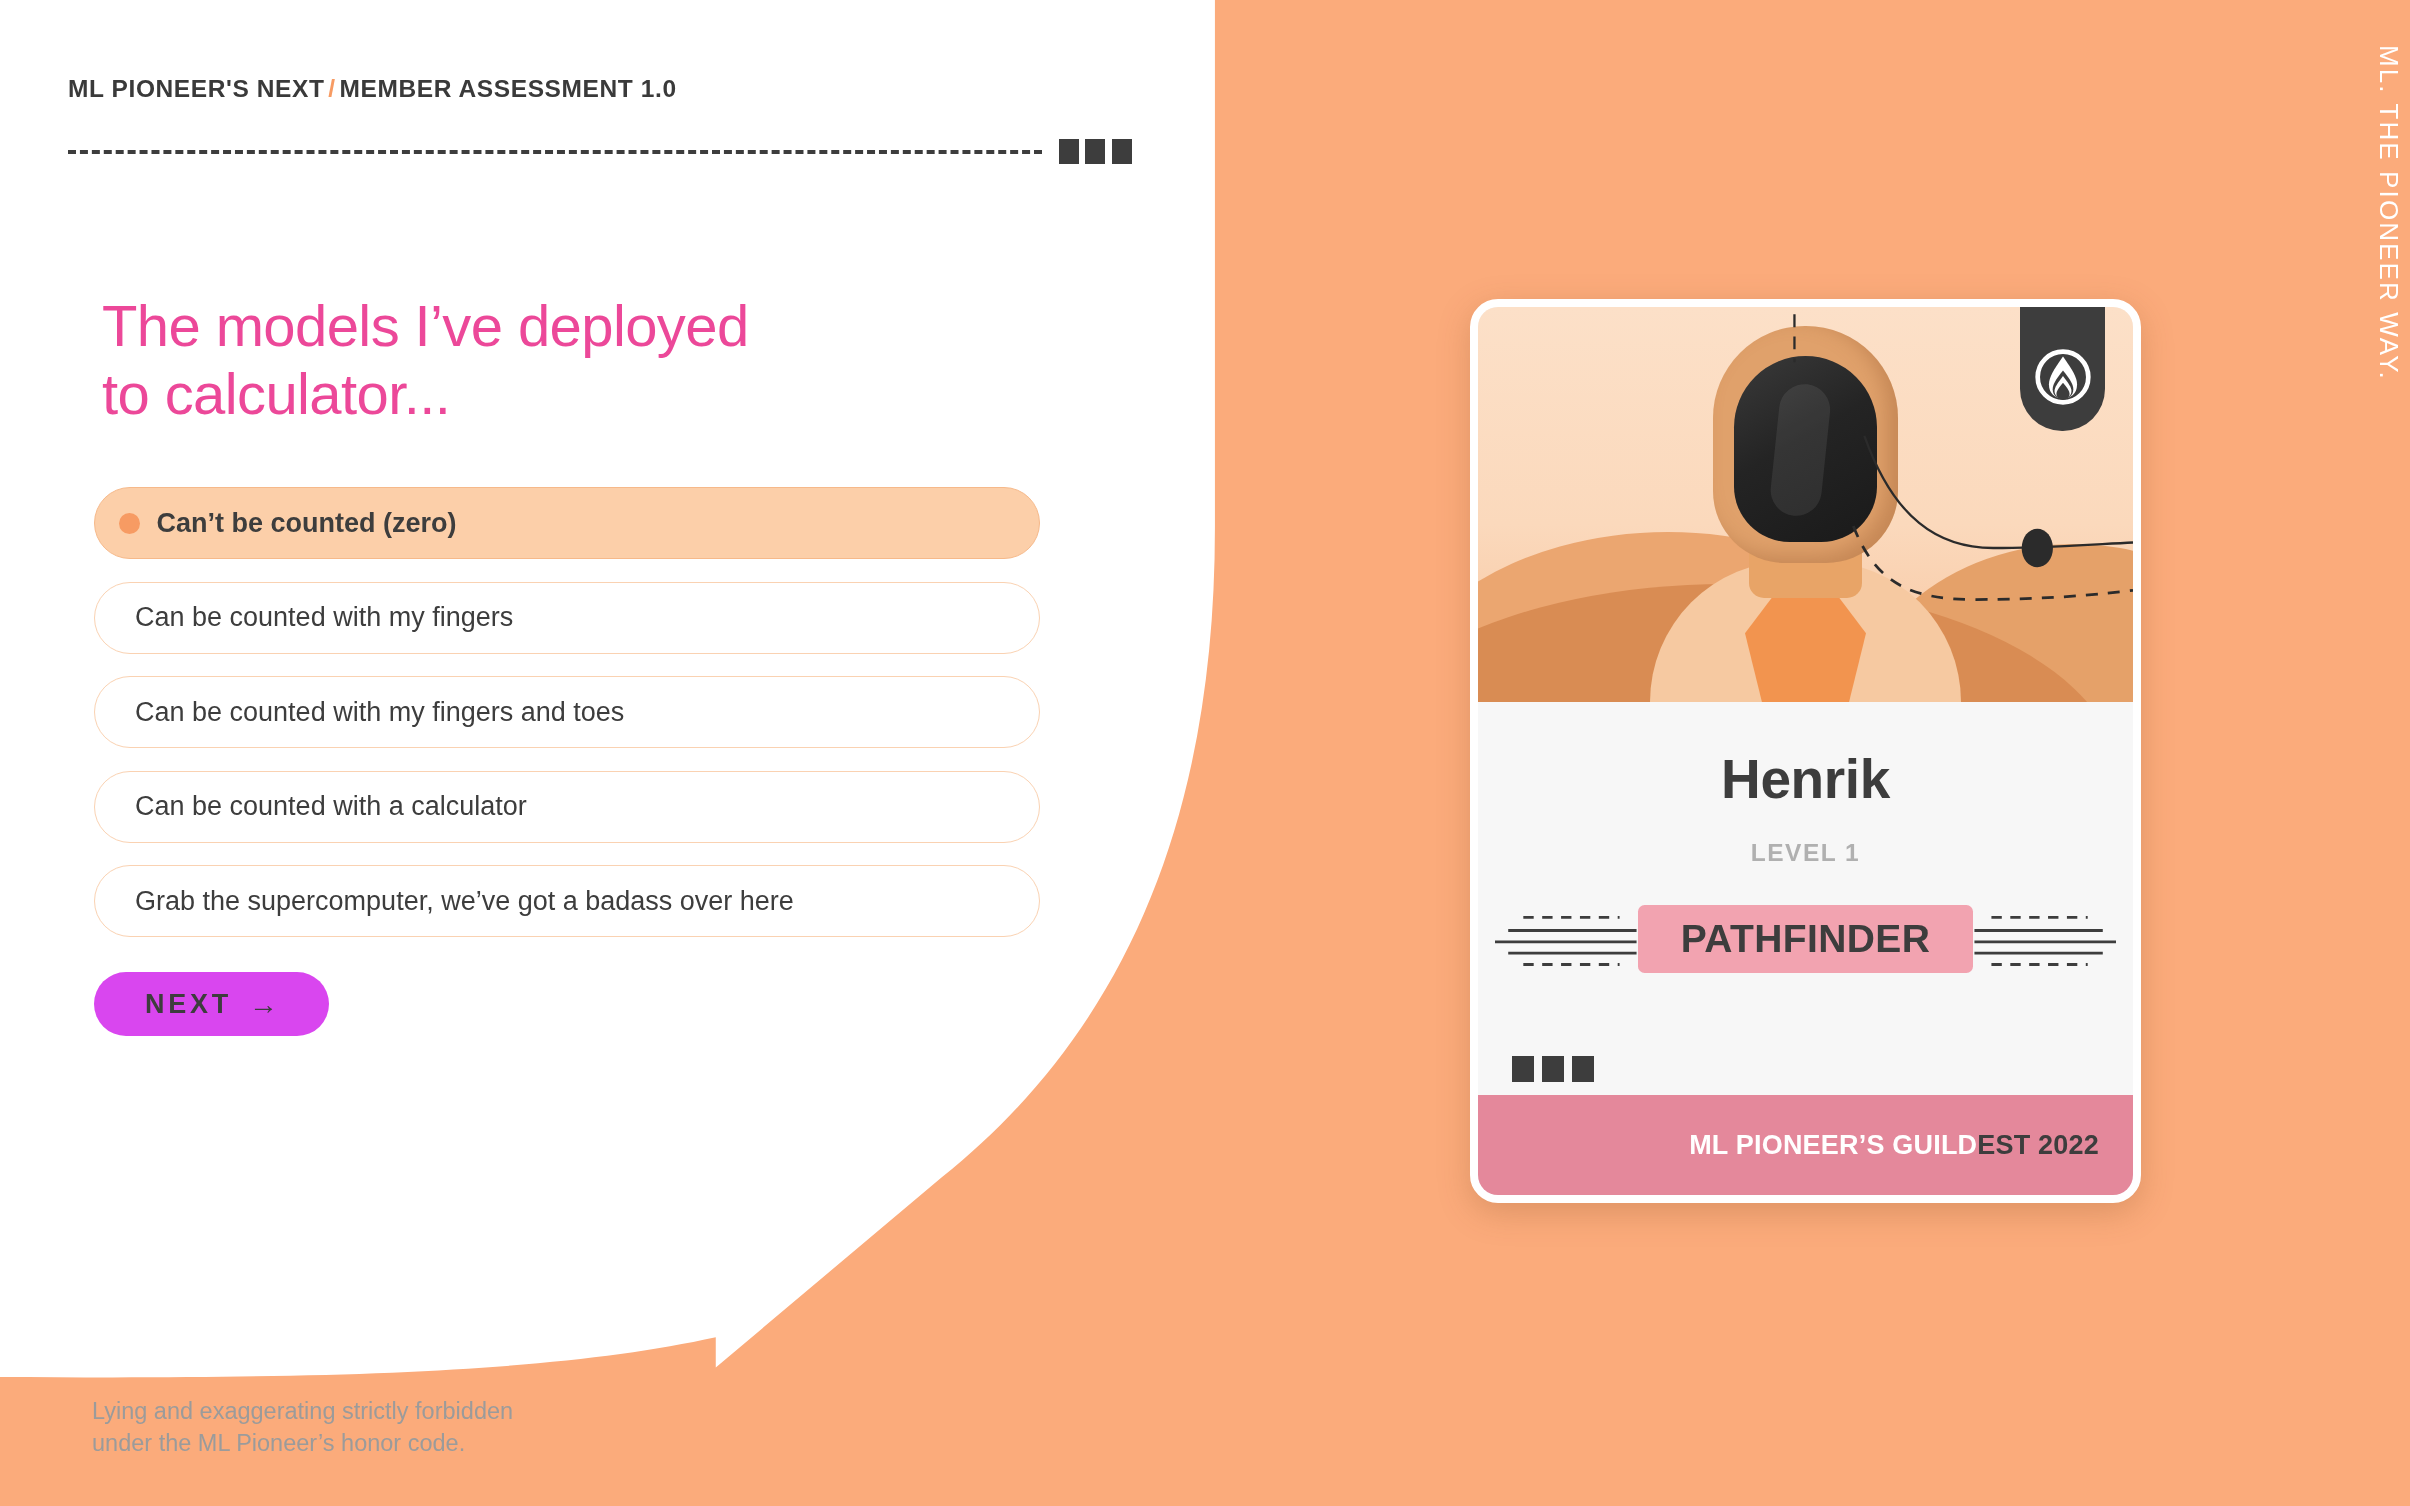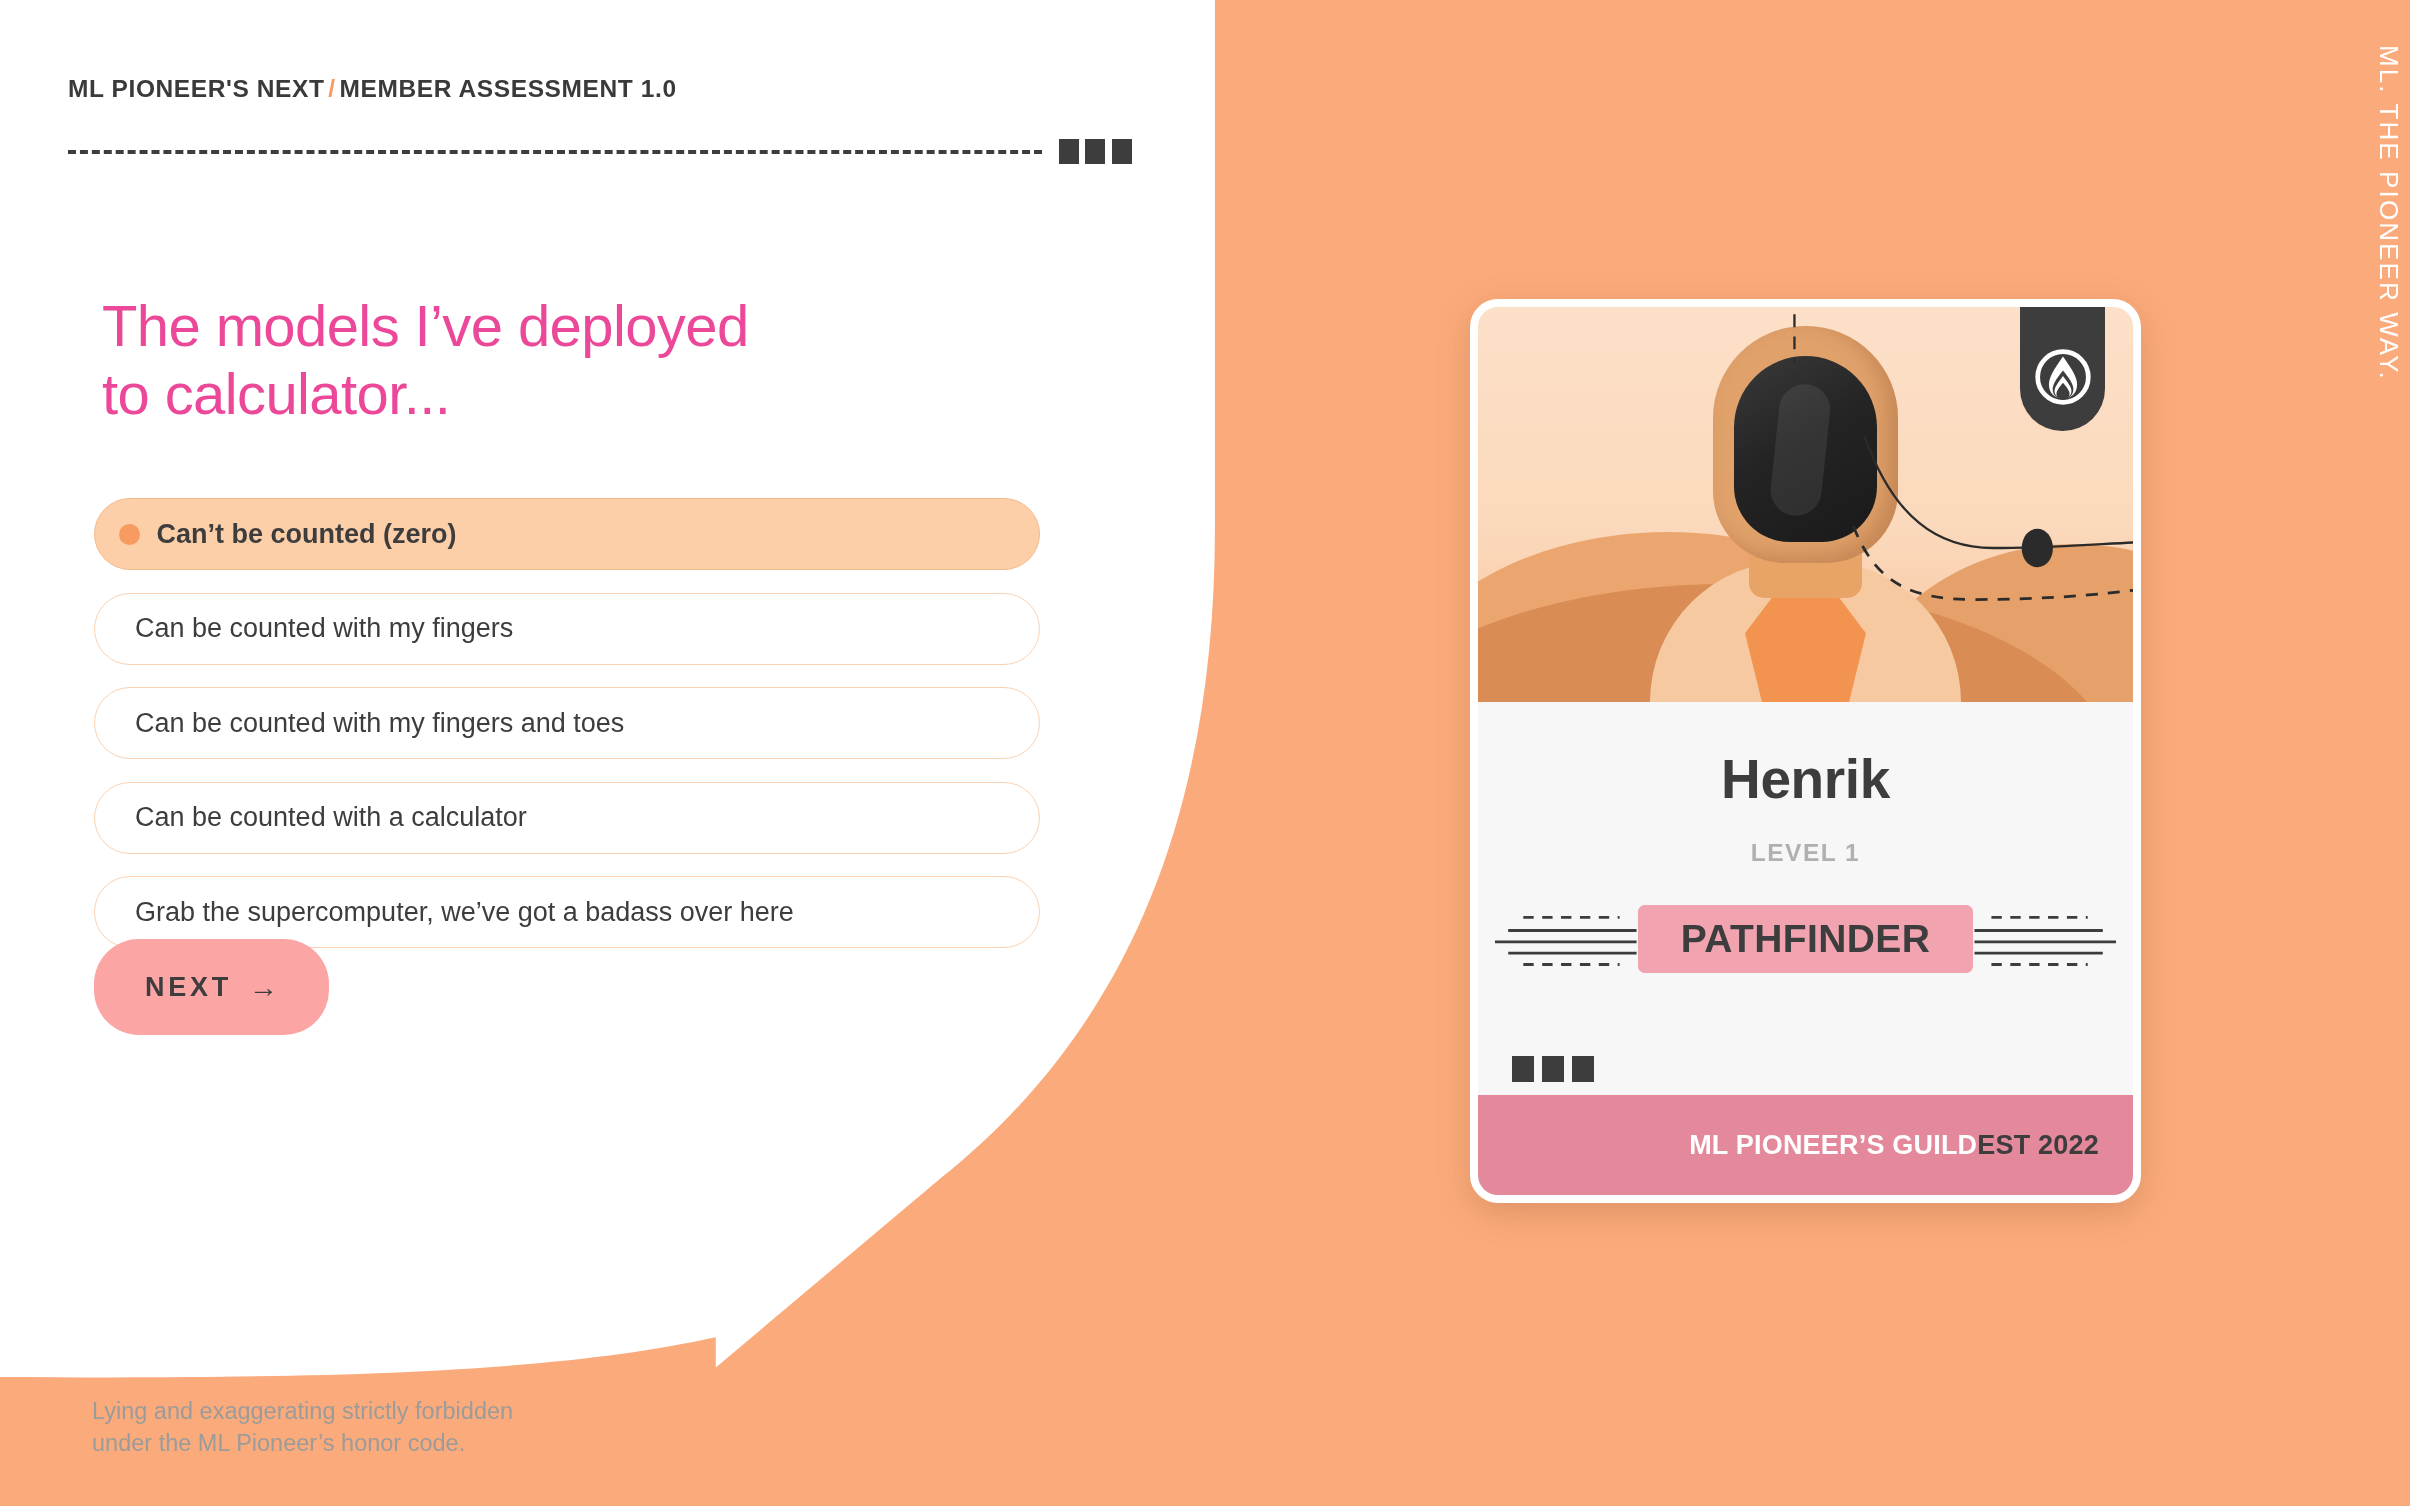--- a/index.html
+++ b/index.html
@@ -45,21 +45,21 @@
   .square-trio { display:flex; gap:6.6px; margin-left:17px; }
   .square-trio .sq { width:20px; height:24.5px; background:#3d3d3d; }
 
   #question-title {
     position:absolute; left:102px; top:292px; width:847px;
     font-size:58px; font-weight:normal; line-height:1.18;
     color:#ec4899; letter-spacing:-0.6px;
   }
 
   #options-list {
-    position:absolute; left:94px; top:498px; width:946px;
+    position:absolute; left:94px; top:487px; width:946px;
   }
   .option {
     height:72px; border-radius:38px;
     display:flex; align-items:center;
     padding-left:40px;
     margin-bottom:22.6px;
     background:#ffffff;
     border:1.9px solid #FAD2B2;
     font-size:27px; color:#3d3d3d;
     cursor:pointer;
@@ -71,23 +71,23 @@
     padding-left:23.5px;
   }
   .option .bullet {
     width:21px; height:21px; border-radius:50%;
     background:#F79B63; margin-right:17px; flex:none;
     display:none;
   }
   .option.selected .bullet { display:block; }
 
   #next-button {
-    position:absolute; left:94px; top:939px;
-    width:235px; height:96px; border-radius:45px;
-    background:#fca5a5; border:none;
+    position:absolute; left:94px; top:972px;
+    width:235px; height:64px; border-radius:45px;
+    background:#d946ef; border:none;
     display:flex; align-items:center; justify-content:center;
     gap:17px; cursor:pointer;
     font-family:"Liberation Sans", sans-serif;
   }
   #next-button .lbl {
     font-size:27px; font-weight:bold; letter-spacing:3.8px; color:#3d3d3d;
   }
   #next-button .arrow { font-size:29px; color:#3d3d3d; line-height:1; }
 
   #footer-note {

